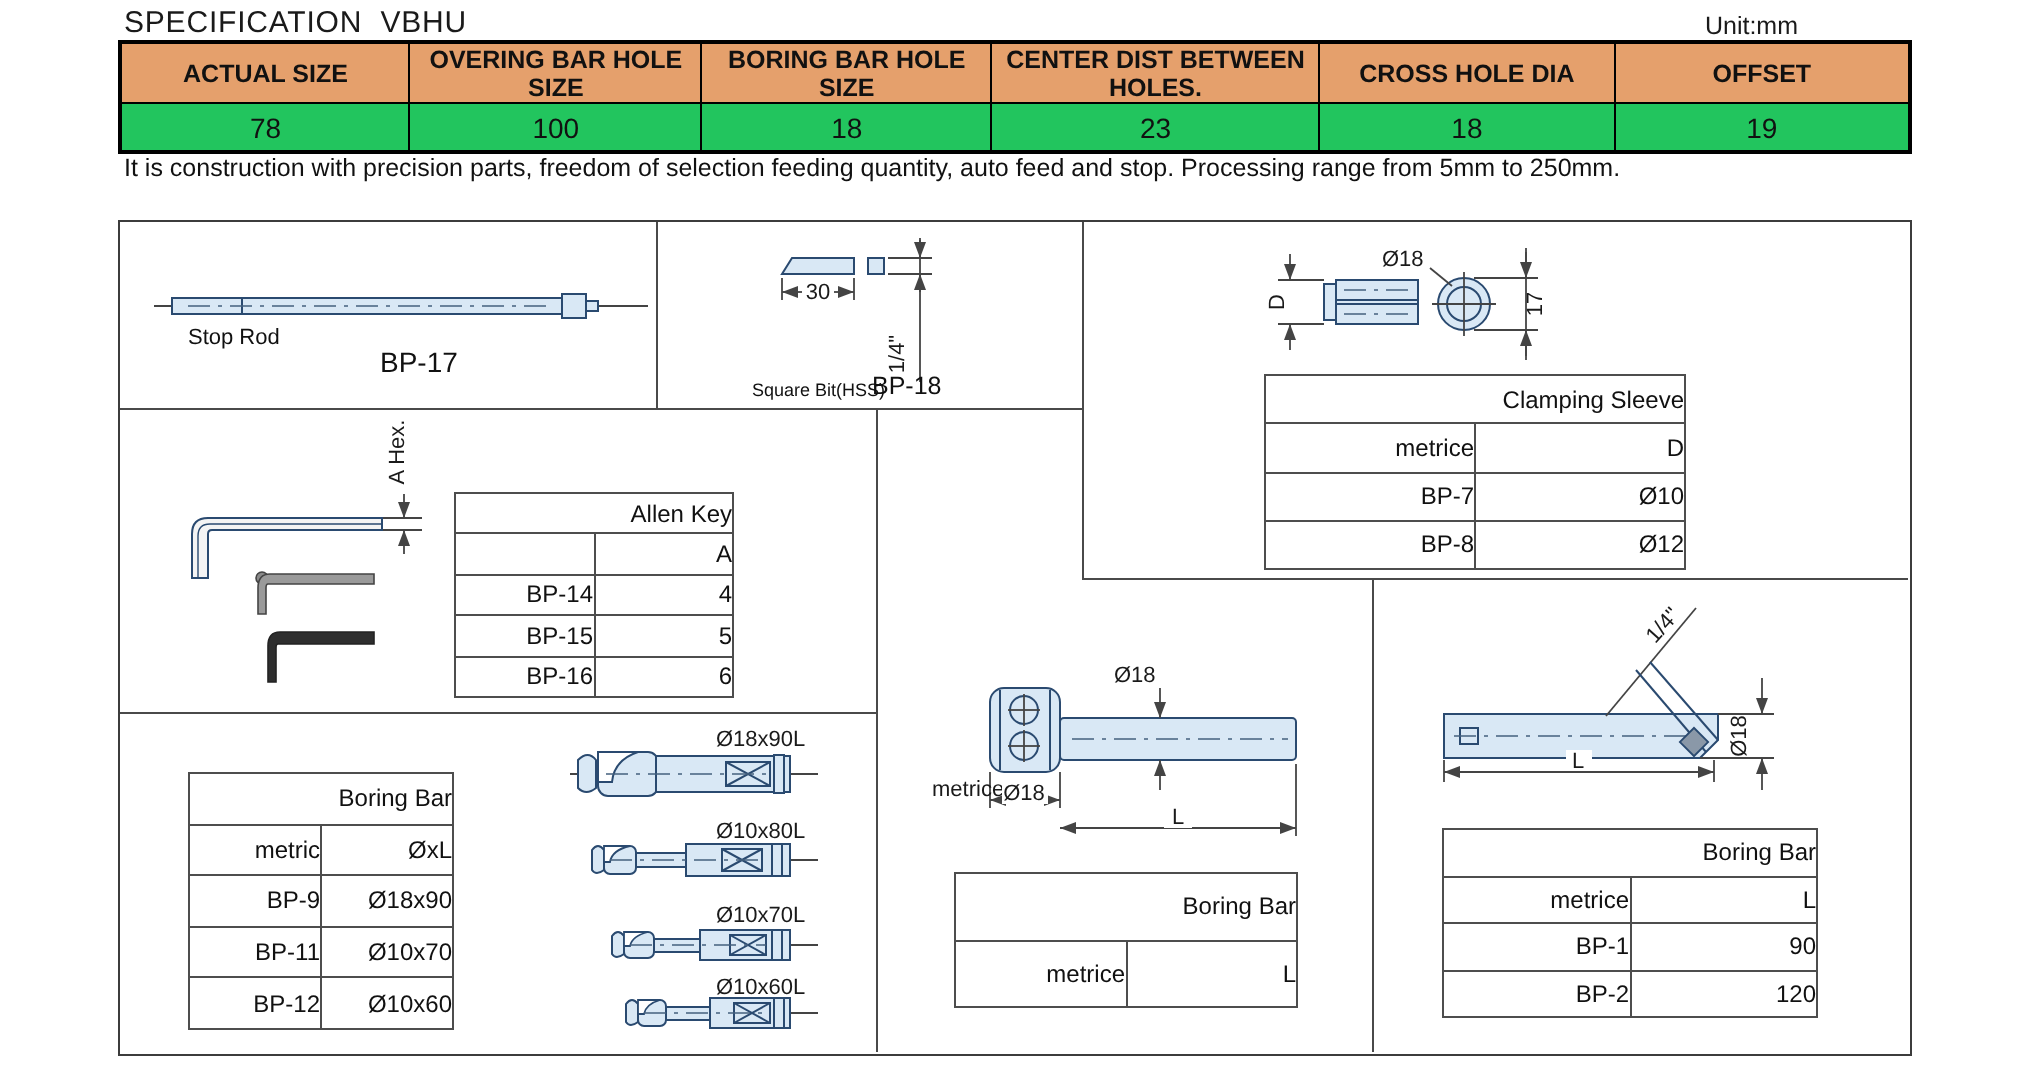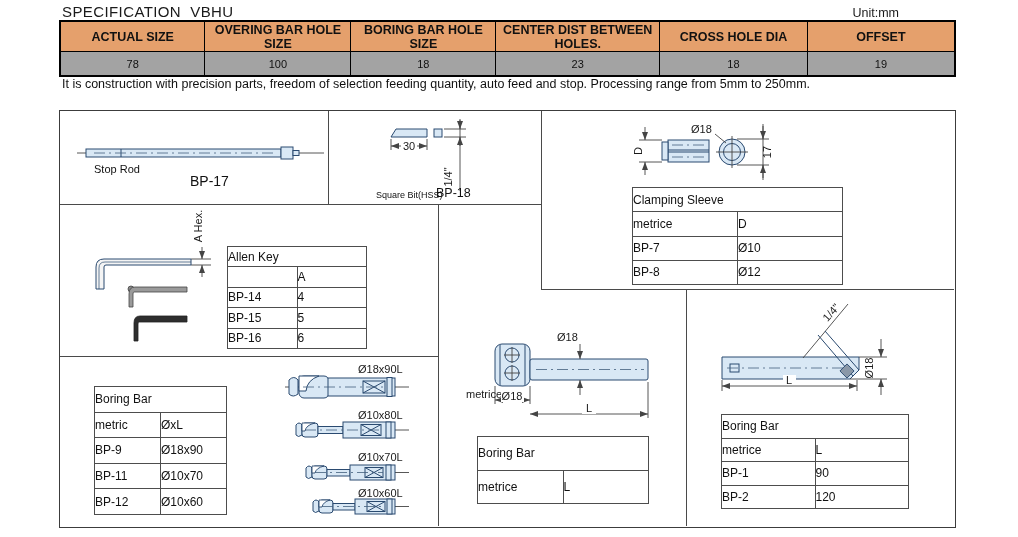--- a/index.html
+++ b/index.html
@@ -7,30 +7,30 @@
         font-family:"Liberation Sans",sans-serif;color:#111;}
   .abs{position:absolute;}
   
   #title{left:62px;top:3px;font-size:15px;color:#1a1a1a;white-space:pre;letter-spacing:.4px;}
   #unit{right:60px;top:6px;font-size:12.5px;color:#1a1a1a;}
   
   table.spec{position:absolute;left:59px;top:20px;width:897px;border-collapse:collapse;
              table-layout:fixed;text-align:center;border:2px solid #000;padding-left:26px;}
   table.spec th{background:#E5A06C;border:1.5px solid #000;font-size:12.5px;font-weight:bold;
                 line-height:1.12;height:29px;padding:0 2px;color:#111;}
-  table.spec td{border:1.5px solid #000;font-size:11px;height:21px;background:#a3a3a3;}
+  table.spec td{border:1.5px solid #000;font-size:14px;height:21px;background:#22c55e;}
   #desc{left:62px;top:77px;font-size:12.5px;color:#111;}
   
   #mainbox{left:59px;top:110px;width:897px;height:418px;border:1.5px solid #3c3c3c;
            box-sizing:border-box;background:#fff;}
   .vline{position:absolute;width:1px;background:#4a4a4a;}
   .hline{position:absolute;height:1px;background:#4a4a4a;}
   
   table.mini{position:absolute;border-collapse:collapse;table-layout:fixed;background:#fff;
-             font-size:12px;color:#111;text-align:left;}
+             font-size:12px;color:#111;text-align:right;}
   table.mini td{border:1px solid #4d4d4d;padding:0;}
   
   .dlab{position:absolute;color:#111;white-space:pre;}
   svg{position:absolute;overflow:visible;}
   svg text{font-family:"Liberation Sans",sans-serif;fill:#1a1a1a;font-size:11px;}
   .part{fill:#D9E8F5;stroke:#2A4A70;stroke-width:1;}
   .oln{fill:none;stroke:#2A4A70;stroke-width:1;}
   .dim{stroke:#444;stroke-width:0.9;fill:none;}
   .cl{stroke:#44607e;stroke-width:0.8;fill:none;stroke-dasharray:11,4,2,4;}
 </style>

